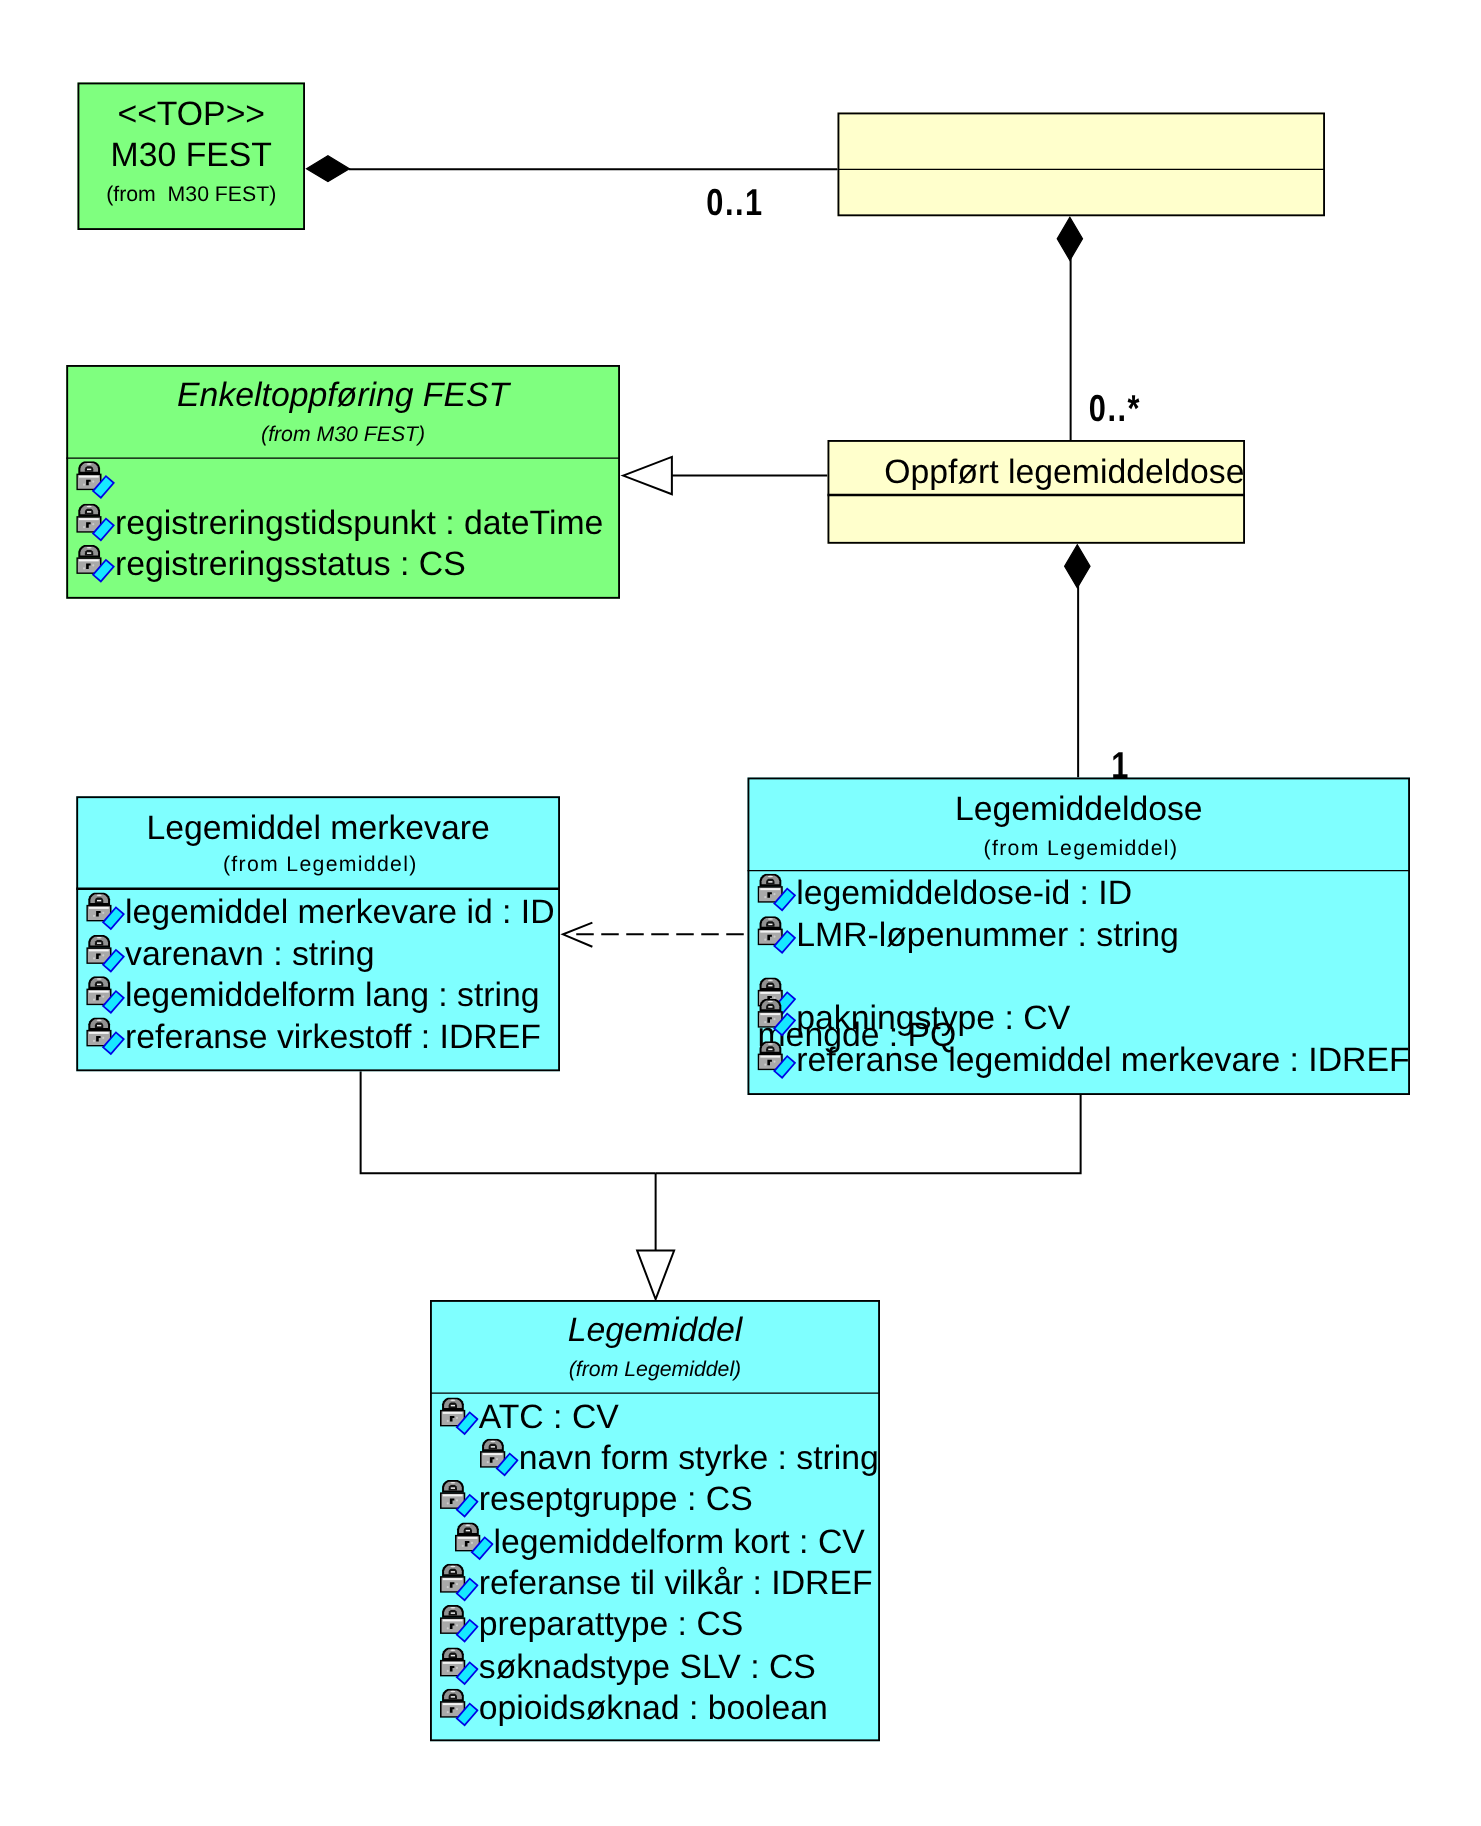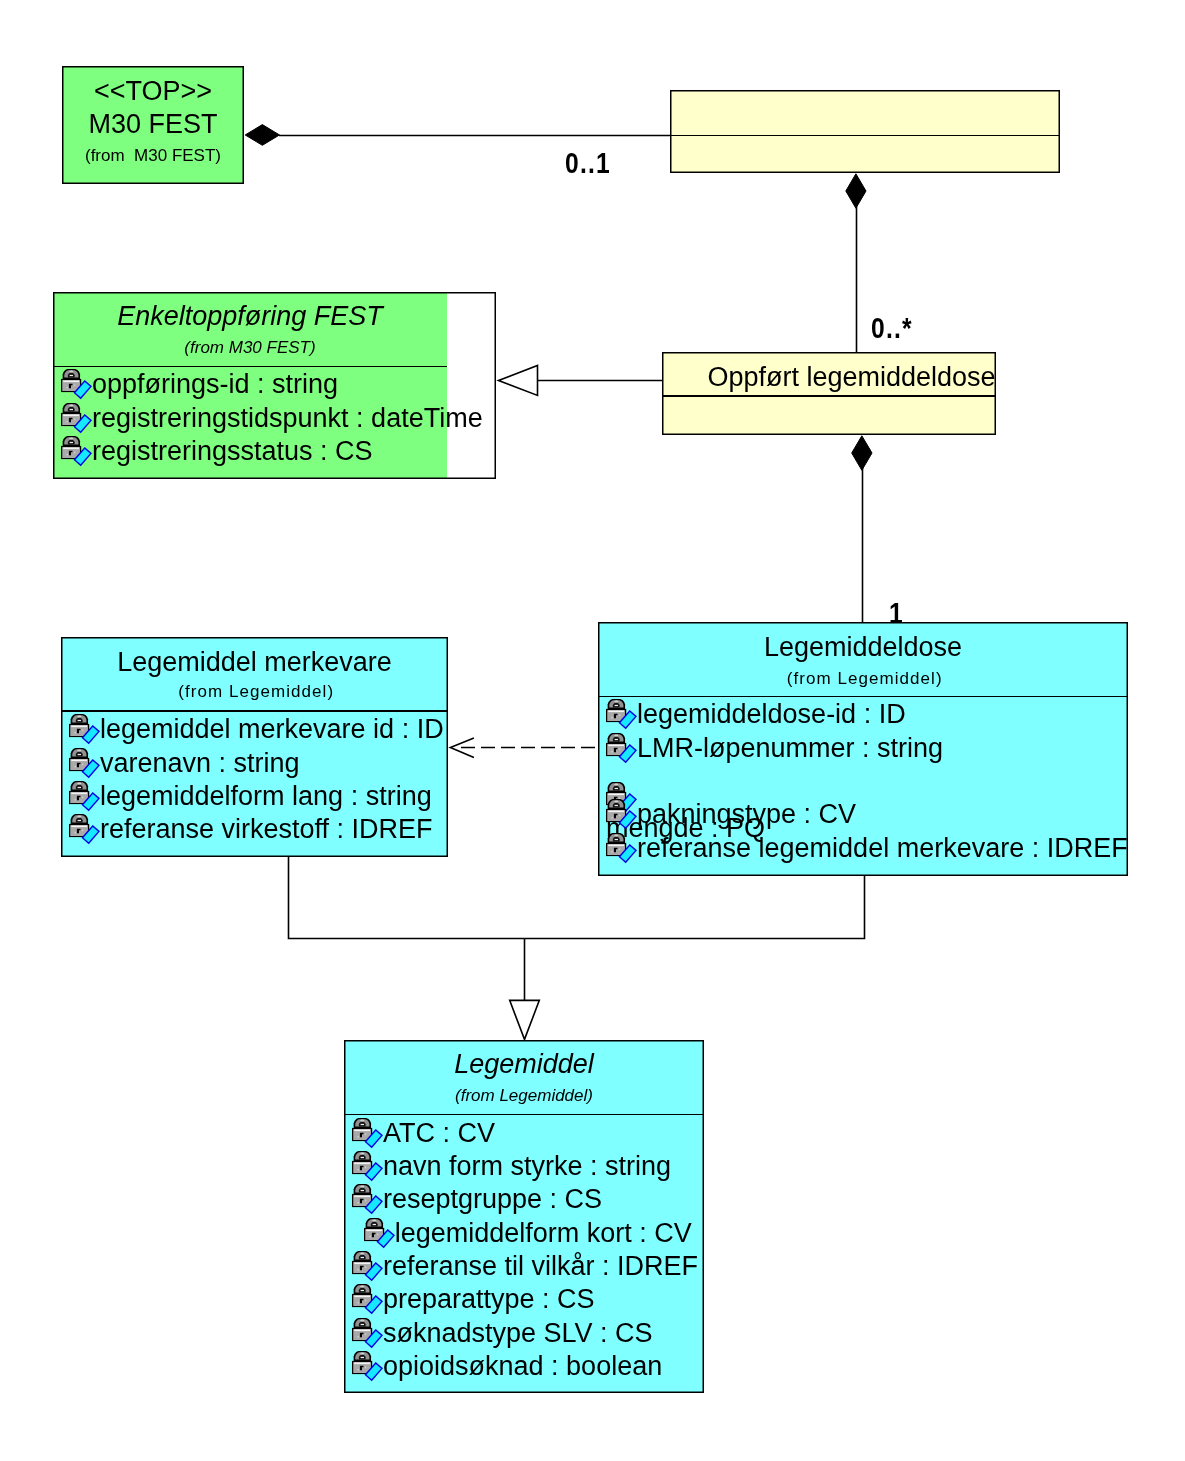--- a/index.html
+++ b/index.html
@@ -52,21 +52,21 @@
 </svg>
 
 <div class="uclass fill-green" style="left:62px;top:66px;width:182px;height:118px;">
   <div class="ustereo" style="top:8.8px;">&lt;&lt;TOP&gt;&gt;</div>
   <div class="uname" style="top:41.9px;">M30 FEST</div>
   <div class="upkg" style="top:77px;">(from  M30 FEST)</div>
 </div>
 <div class="uclass fill-yellow" style="left:670px;top:90px;width:390px;height:83px;">
   <div class="udiv" style="top:44.65px;"></div>
 </div>
-<div class="uclass fill-green" style="left:53px;top:292px;width:394px;height:187px;">
+<div class="uclass fill-green" style="left:53px;top:292px;width:443px;height:187px;">
   <div class="udiv" style="top:73.55px;"></div>
   <div class="uname ital" style="top:7.8px;">Enkeltoppføring FEST</div>
   <div class="upkg ital" style="top:42.8px;">(from M30 FEST)</div>
   <div class="uattrs">
     <div class="uattr" style="top:77.4px;">
       <svg class="ico" viewBox="0 0 31 31" width="31" height="31" aria-hidden="true">
             <path d="M6.3 0 H14.1 L16.5 1.1 L18.2 2.9 L19.05 5.3 V10.2 H1.65 V5.3 L2.5 2.9 L4.2 1.1 Z" fill="#000"></path>
             <path d="M6.9 1.3 H13.5 L15.4 2.3 L16.8 3.9 L17.45 5.9 V8.4 H3.25 V5.9 L3.9 3.9 L5.3 2.3 Z" fill="#919191"></path>
             <path d="M8.7 4.0 H11.9 L13.1 4.9 L13.6 6.3 V8.4 H6.9 V6.3 L7.4 4.9 Z" fill="#131313"></path>
             <ellipse cx="10.3" cy="2.2" rx="2.1" ry="0.65" fill="#e8e8e8"></ellipse>
@@ -75,21 +75,20 @@
             <rect x="1.25" y="11.1" width="17.7" height="10.9" fill="#a9a9a9"></rect>
             <rect x="2.2" y="11.5" width="15.8" height="1.6" fill="#f3f3f3"></rect>
             <path d="M7.9 14.8 h3.6 v1.5 h-1.5 v2.9 h-2.1 Z" fill="#000"></path>
             <circle cx="13.6" cy="16.3" r="0.85" fill="#cdcdcd"></circle>
             <circle cx="6.2" cy="18.7" r="0.85" fill="#cdcdcd"></circle>
             <g transform="translate(21.72,20.55) rotate(40.9)">
               <rect x="-4.83" y="-8.57" width="9.65" height="17.14" fill="#0000E6"></rect>
               <rect x="-3.43" y="-7.17" width="6.86" height="14.34" fill="#16E8FF"></rect>
             </g>
           </svg>
-      <span class="lbl">oppførings-id : string</span>
     </div>
     <div class="uattr" style="top:110.75px;text-align:center;">
       <svg class="ico" viewBox="0 0 31 31" width="31" height="31" aria-hidden="true">
             <path d="M6.3 0 H14.1 L16.5 1.1 L18.2 2.9 L19.05 5.3 V10.2 H1.65 V5.3 L2.5 2.9 L4.2 1.1 Z" fill="#000"></path>
             <path d="M6.9 1.3 H13.5 L15.4 2.3 L16.8 3.9 L17.45 5.9 V8.4 H3.25 V5.9 L3.9 3.9 L5.3 2.3 Z" fill="#919191"></path>
             <path d="M8.7 4.0 H11.9 L13.1 4.9 L13.6 6.3 V8.4 H6.9 V6.3 L7.4 4.9 Z" fill="#131313"></path>
             <ellipse cx="10.3" cy="2.2" rx="2.1" ry="0.65" fill="#e8e8e8"></ellipse>
             <rect x="8.6" y="5.9" width="3.4" height="1.2" fill="#efefef"></rect>
             <rect x="0" y="9.9" width="20.2" height="13.2" fill="#000"></rect>
             <rect x="1.25" y="11.1" width="17.7" height="10.9" fill="#a9a9a9"></rect>
@@ -342,21 +341,21 @@
             <path d="M7.9 14.8 h3.6 v1.5 h-1.5 v2.9 h-2.1 Z" fill="#000"></path>
             <circle cx="13.6" cy="16.3" r="0.85" fill="#cdcdcd"></circle>
             <circle cx="6.2" cy="18.7" r="0.85" fill="#cdcdcd"></circle>
             <g transform="translate(21.72,20.55) rotate(40.9)">
               <rect x="-4.83" y="-8.57" width="9.65" height="17.14" fill="#0000E6"></rect>
               <rect x="-3.43" y="-7.17" width="6.86" height="14.34" fill="#16E8FF"></rect>
             </g>
           </svg>
       <span class="lbl">ATC : CV</span>
     </div>
-    <div class="uattr" style="top:110.85px;">
+    <div class="uattr" style="top:110.85px;margin-left:32px;">
       <svg class="ico" viewBox="0 0 31 31" width="31" height="31" aria-hidden="true">
             <path d="M6.3 0 H14.1 L16.5 1.1 L18.2 2.9 L19.05 5.3 V10.2 H1.65 V5.3 L2.5 2.9 L4.2 1.1 Z" fill="#000"></path>
             <path d="M6.9 1.3 H13.5 L15.4 2.3 L16.8 3.9 L17.45 5.9 V8.4 H3.25 V5.9 L3.9 3.9 L5.3 2.3 Z" fill="#919191"></path>
             <path d="M8.7 4.0 H11.9 L13.1 4.9 L13.6 6.3 V8.4 H6.9 V6.3 L7.4 4.9 Z" fill="#131313"></path>
             <ellipse cx="10.3" cy="2.2" rx="2.1" ry="0.65" fill="#e8e8e8"></ellipse>
             <rect x="8.6" y="5.9" width="3.4" height="1.2" fill="#efefef"></rect>
             <rect x="0" y="9.9" width="20.2" height="13.2" fill="#000"></rect>
             <rect x="1.25" y="11.1" width="17.7" height="10.9" fill="#a9a9a9"></rect>
             <rect x="2.2" y="11.5" width="15.8" height="1.6" fill="#f3f3f3"></rect>
             <path d="M7.9 14.8 h3.6 v1.5 h-1.5 v2.9 h-2.1 Z" fill="#000"></path>

